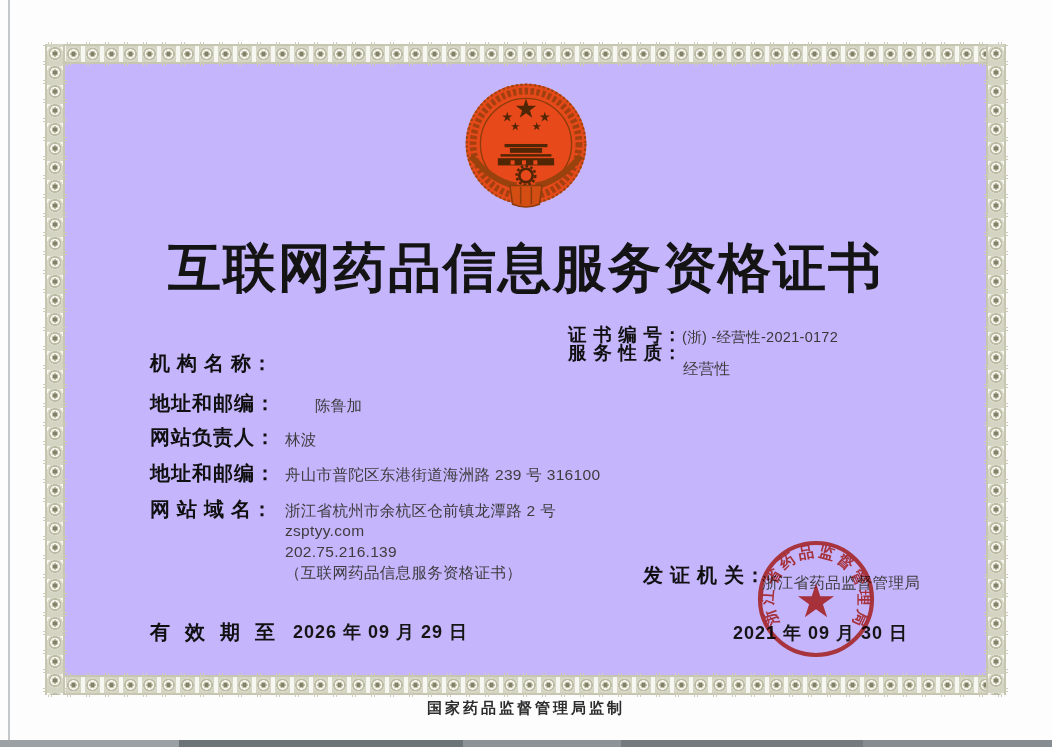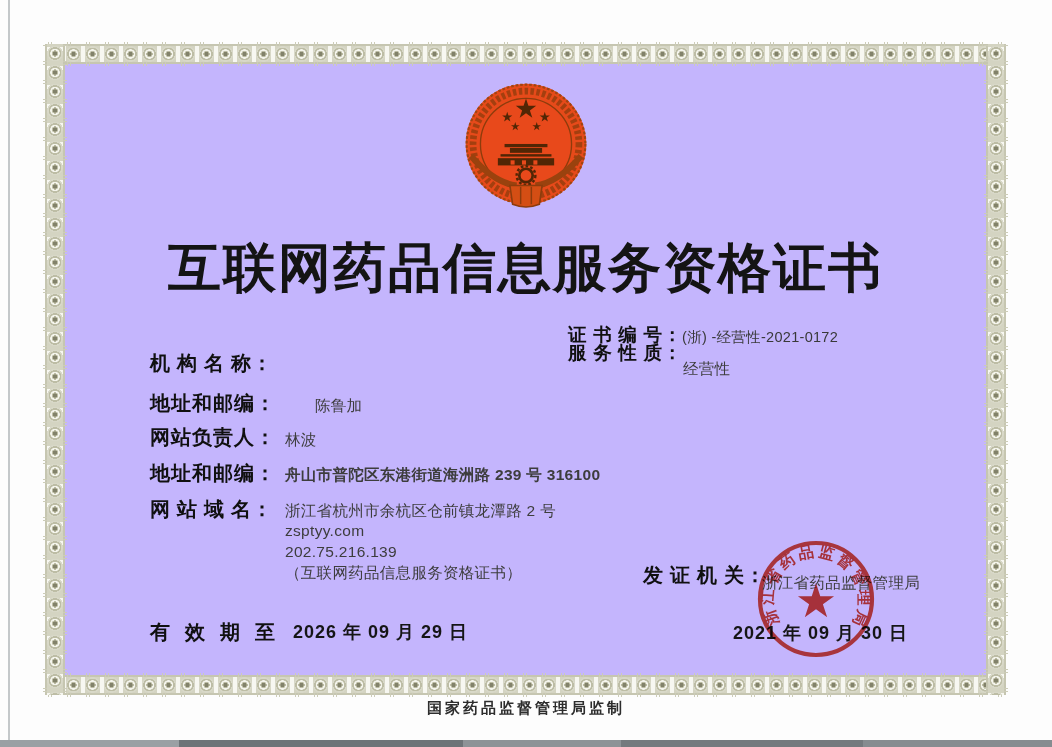--- a/index.html
+++ b/index.html
@@ -122,21 +122,21 @@
 
   <span class="lbl" style="left:105px;top:306px;">机 构 名 称：</span>
 
   <span class="lbl" style="left:105px;top:346px;">地址和邮编：</span>
   <span class="val" style="left:240px;top:352px;padding-left:30px;">陈鲁加</span>
 
   <span class="lbl" style="left:105px;top:380px;">网站负责人：</span>
   <span class="val" style="left:240px;top:386px;">林波</span>
 
   <span class="lbl" style="left:105px;top:416px;">地址和邮编：</span>
-  <span class="val" style="left:240px;top:421px;font-weight:bold;">舟山市普陀区东港街道海洲路 239 号 316100</span>
+  <span class="val" style="left:240px;top:421px;">舟山市普陀区东港街道海洲路 239 号 316100</span>
 
   <span class="lbl" style="left:105px;top:452px;">网 站 域 名：</span>
   <span class="val" style="left:240px;top:457px;">浙江省杭州市余杭区仓前镇龙潭路 2 号</span>
   <span class="val" style="left:240px;top:478px;">zsptyy.com</span>
   <span class="val" style="left:240px;top:499px;">202.75.216.139</span>
   <span class="val" style="left:240px;top:519px;">（互联网药品信息服务资格证书）</span>
 
   <span class="lbl" style="left:598px;top:518px;">发 证 机 关：</span>
   <span class="val" style="left:717px;top:529px;">浙江省药品监督管理局</span>
 

